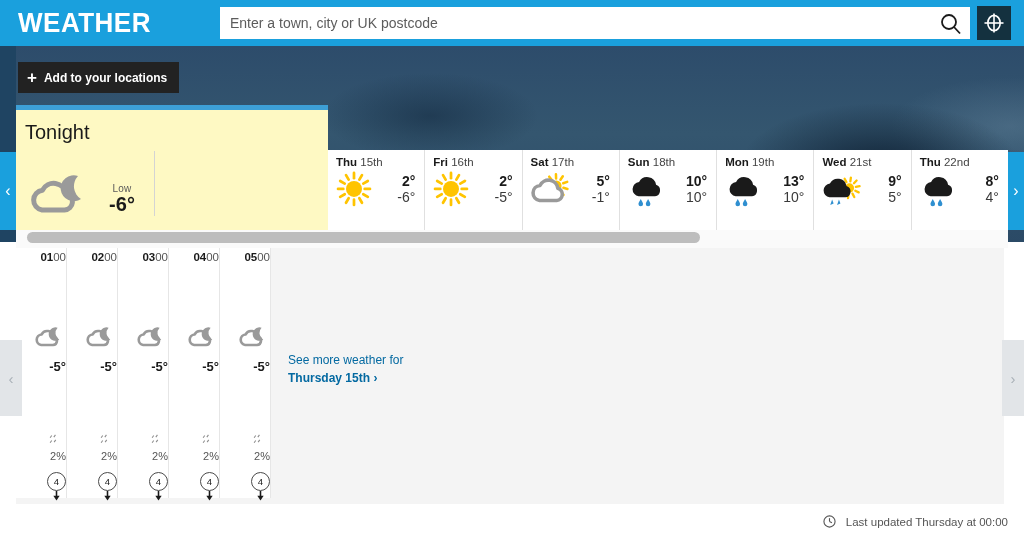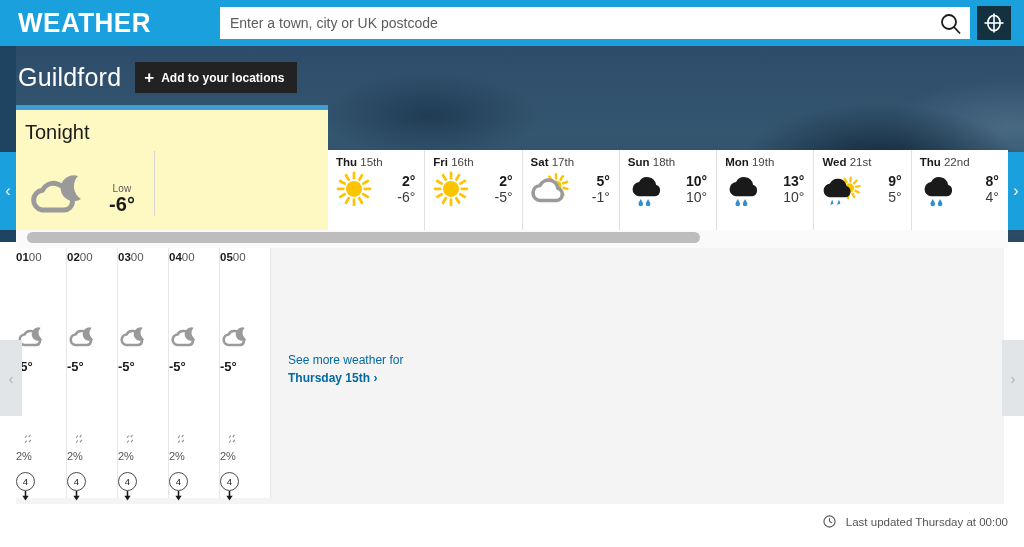--- a/index.html
+++ b/index.html
@@ -120,21 +120,21 @@
   }
 
   
   .hourly-panel {
     position:absolute; left:16px; top:246px; width:988px; height:258px;
     background:#f4f4f4;
   }
   .hour-cols { position:absolute; left:0; top:0; display:flex; height:252px; }
   .hour-col {
     width:51px; background:#ffffff; border-right:1px solid #e6e6e6;
-    position:relative; display:flex; flex-direction:column; align-items:flex-start;
+    position:relative; display:flex; flex-direction:column; align-items:flex-end;
   }
   .hr-label { font-size:11.5px; margin-top:5px; color:#1a1a1a; }
   .hr-label .h { font-weight:bold; }
   .hr-label .m { color:#555; }
   .hr-icon { margin-top:60px; height:30px; display:flex; align-items:center; }
   .hr-temp { font-size:13px; font-weight:bold; color:#1a1a1a; margin-top:6px; }
   .hr-precip-icon { margin-top:56px; height:18px; }
   .hr-precip { font-size:11px; color:#555; margin-top:2px; }
   .hr-wind { margin-top:10px; display:flex; flex-direction:column; align-items:center; }
   .wind-circle {
@@ -190,21 +190,20 @@
         <line x1="11" y1="1.5" x2="11" y2="20.5" stroke="#fff" stroke-width="1.6"></line>
         <line x1="1.5" y1="11" x2="20.5" y2="11" stroke="#fff" stroke-width="1.6"></line>
       </svg>
     </button>
   </div>
 
   <div class="hero"></div>
   <div class="hero-left-rail"></div>
 
   <div class="loc-header">
-    <div class="loc-name">Guildford</div>
     <button class="add-loc">
       <span class="plus-glyph">+</span>
       <span>Add to your locations</span>
     </button>
   </div>
 
   <div class="tonight-card">
     <div class="tonight-title">Tonight</div>
     <div class="tonight-body">
       <div class="tn-icon">

